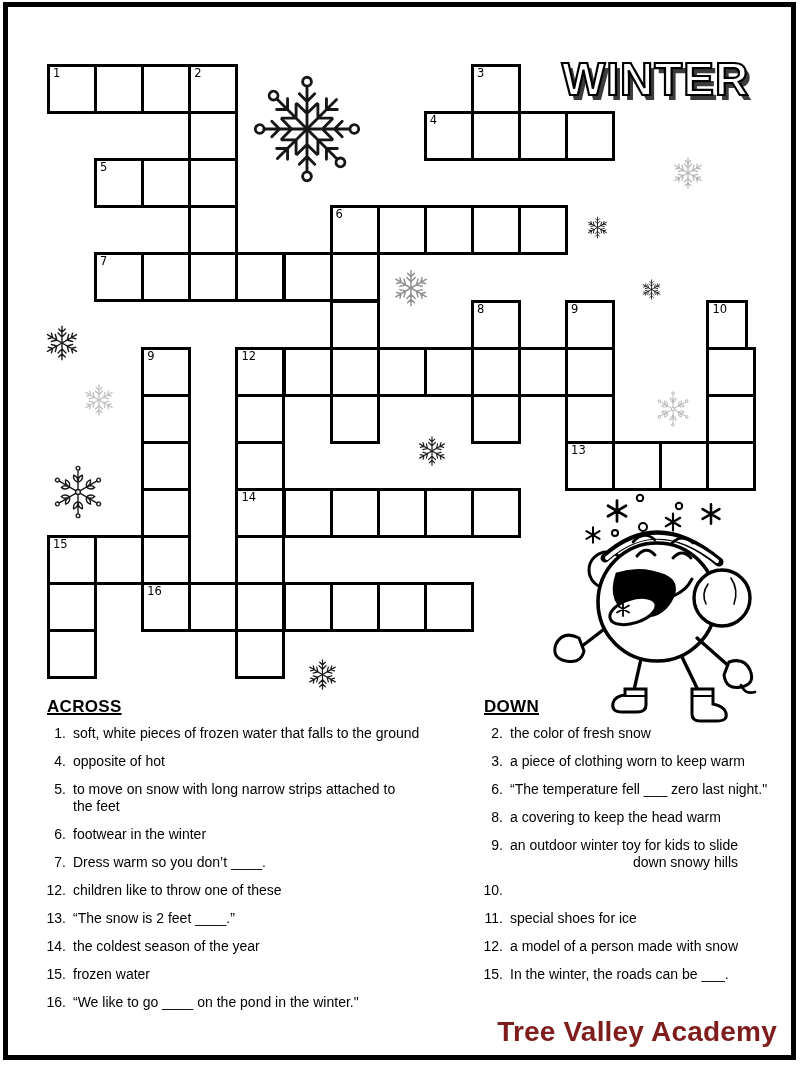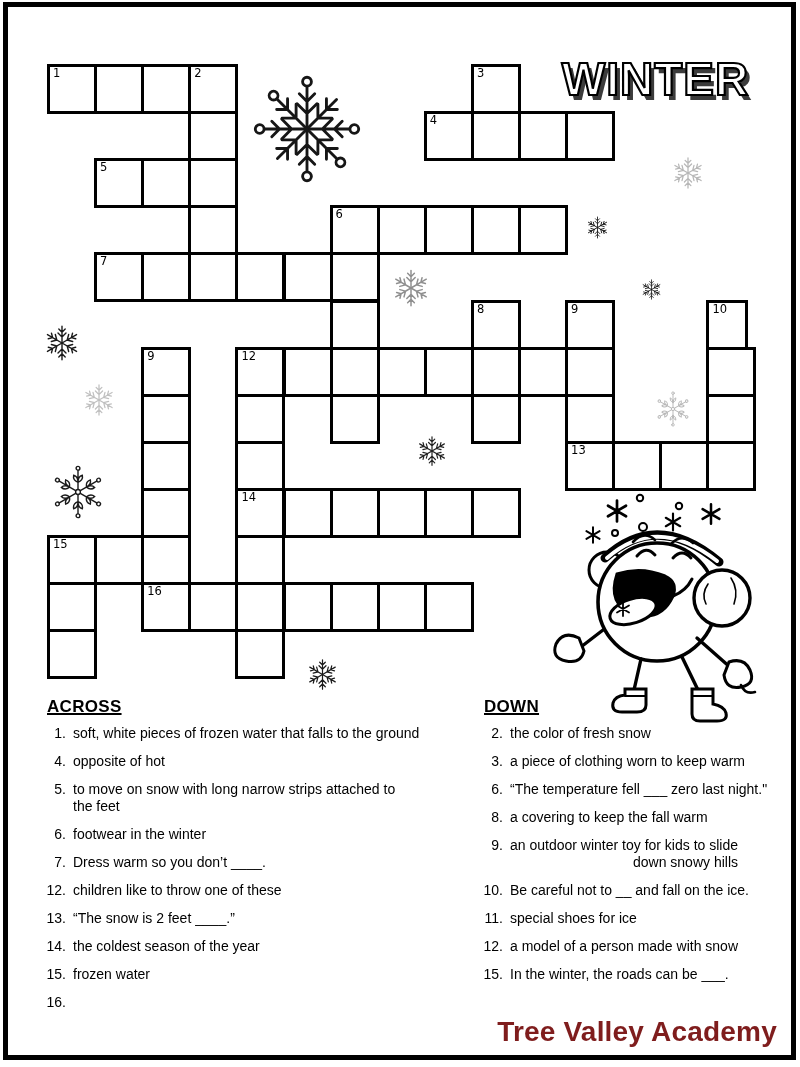--- a/index.html
+++ b/index.html
@@ -369,20 +369,21 @@
       <div class="clue">
         <div class="num">14.</div>
         <div class="txt">the coldest season of the year</div>
       </div>
       <div class="clue">
         <div class="num">15.</div>
         <div class="txt">frozen water</div>
       </div>
       <div class="clue">
         <div class="num">16.</div>
+        <div class="txt">“We like to go ____ on the pond in the winter."</div>
       </div>
     </div>
 </div>
 
 <div class="clues down">
   <div class="clue-header">DOWN</div>
   <div id="down-list">
       <div class="clue">
         <div class="num">2.</div>
         <div class="txt">the color of fresh snow</div>
@@ -390,30 +391,29 @@
       <div class="clue">
         <div class="num">3.</div>
         <div class="txt">a piece of clothing worn to keep warm</div>
       </div>
       <div class="clue">
         <div class="num">6.</div>
         <div class="txt">“The temperature fell ___ zero last night."</div>
       </div>
       <div class="clue">
         <div class="num">8.</div>
-        <div class="txt">a covering to keep the fall warm</div>
+        <div class="txt">a covering to keep the head warm</div>
       </div>
       <div class="clue">
         <div class="num">9.</div>
         <div class="txt">an outdoor winter toy for kids to slide
 down snowy hills</div>
       </div>
       <div class="clue">
         <div class="num">10.</div>
-        <div class="txt">Be careful not to __ and fall on the ice.</div>
       </div>
       <div class="clue">
         <div class="num">11.</div>
         <div class="txt">special shoes for ice</div>
       </div>
       <div class="clue">
         <div class="num">12.</div>
         <div class="txt">a model of a person made with snow</div>
       </div>
       <div class="clue">

